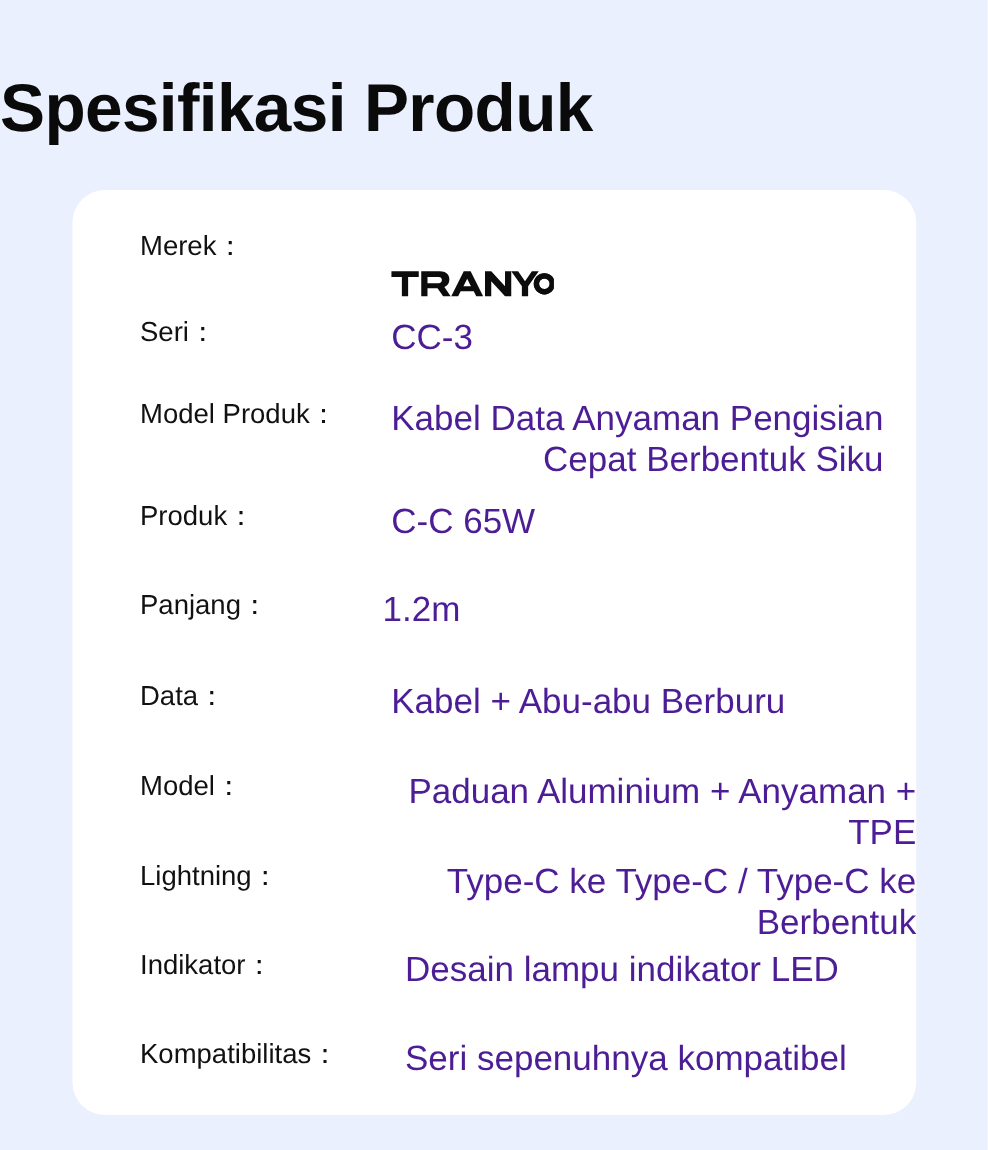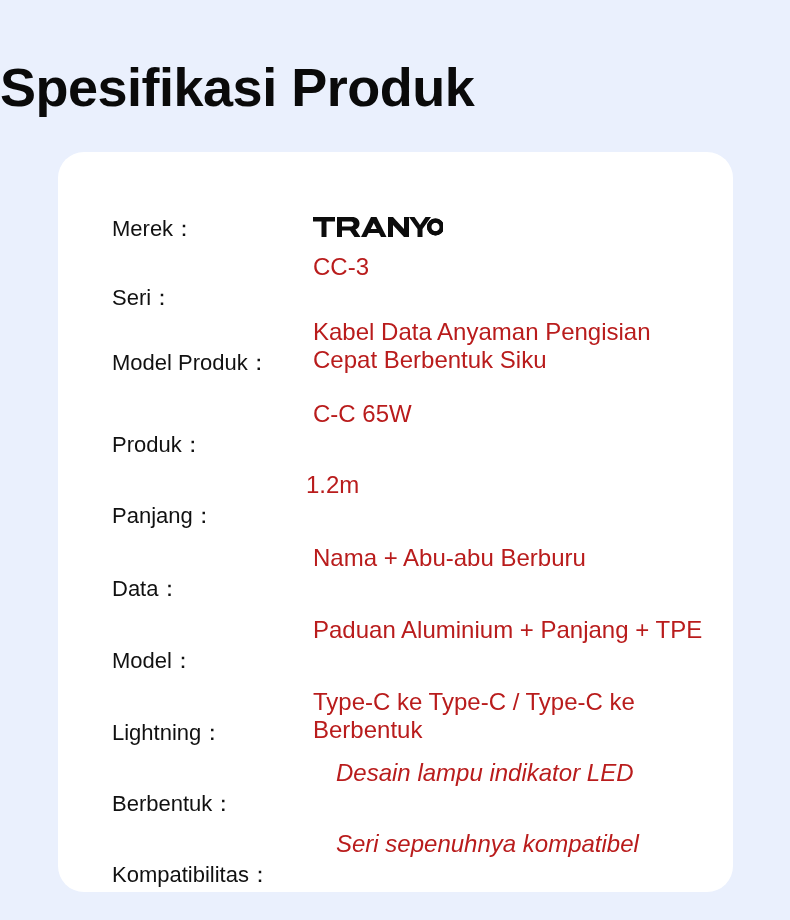--- a/index.html
+++ b/index.html
@@ -47,47 +47,47 @@
     height: 0;
   }
 
   .spec-label {
     position: absolute;
     left: 54px;
     font-size: 22px;
     color: #111111;
     white-space: nowrap;
     line-height: 1.15;
-    margin-top: 32px;
   }
 
   .spec-value {
     position: absolute;
-    font-size: 24px;
-    color: #b91c1c;
+    font-size: 28px;
+    color: #4c1d95;
     line-height: 1.18;
     white-space: pre-line;
+    text-align: right;
   }
 
   
   .r0  { top: 32px;  }
   .r1  { top: 101px; }
   .r2  { top: 166px; }
   .r3  { top: 248px; }
   .r4  { top: 319px; }
   .r5  { top: 392px; }
   .r6  { top: 464px; }
   .r7  { top: 536px; }
   .r8  { top: 607px; }
   .r9  { top: 678px; }
 
   
   .v-a { left: 255px; }
   .v-b { left: 248px; }
-  .v-c { left: 278px; font-style: italic; }
+  .v-c { left: 266px; }
 
   .logo-wrap {
     position: absolute;
     left: 255px;
     top: 30px;
     width: 130px;
     height: 26px;
   }
   .logo-wrap svg { display: block; }
 </style>
@@ -142,35 +142,35 @@
     <div class="spec-value v-a">C-C 65W</div>
   </div>
 
   <div class="spec-row r4">
     <div class="spec-label">Panjang：</div>
     <div class="spec-value v-b">1.2m</div>
   </div>
 
   <div class="spec-row r5">
     <div class="spec-label">Data：</div>
-    <div class="spec-value v-a">Nama + Abu-abu Berburu</div>
+    <div class="spec-value v-a">Kabel + Abu-abu Berburu</div>
   </div>
 
   <div class="spec-row r6">
     <div class="spec-label">Model：</div>
-    <div class="spec-value v-a">Paduan Aluminium + Panjang + TPE</div>
+    <div class="spec-value v-a">Paduan Aluminium + Anyaman + TPE</div>
   </div>
 
   <div class="spec-row r7">
     <div class="spec-label">Lightning：</div>
     <div class="spec-value v-a">Type-C ke Type-C / Type-C ke Berbentuk</div>
   </div>
 
   <div class="spec-row r8">
-    <div class="spec-label">Berbentuk：</div>
+    <div class="spec-label">Indikator：</div>
     <div class="spec-value v-c">Desain lampu indikator LED</div>
   </div>
 
   <div class="spec-row r9">
     <div class="spec-label">Kompatibilitas：</div>
     <div class="spec-value v-c">Seri sepenuhnya kompatibel</div>
   </div>
 
 </div>
 

